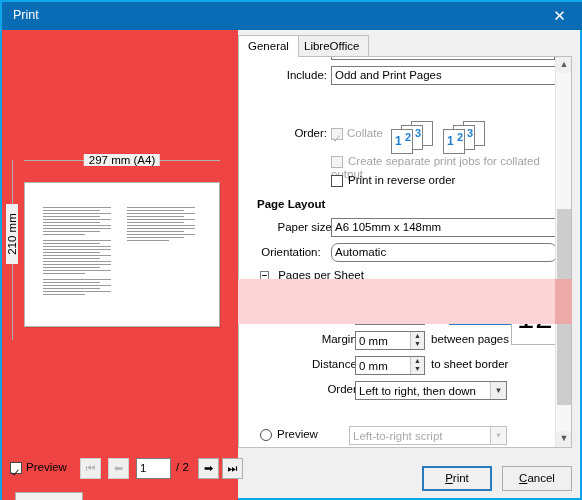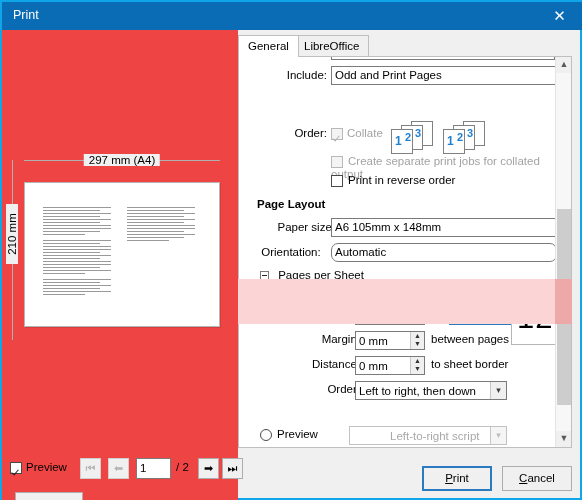--- a/index.html
+++ b/index.html
@@ -100,21 +100,21 @@
          padding:0 3px; line-height:17px; font-size:11.5px; overflow:hidden;
          white-space:nowrap; }
   .combo { position:absolute; height:19px; background:#fff; border:1px solid #7a7a7a; }
   .combo .cv { position:absolute; left:3px; top:1px; font-size:11.5px;
                line-height:16px; white-space:nowrap; }
   .combo .arrow { position:absolute; right:0; top:0; width:16px; height:17px;
                   background:#f0f0f0; border-left:1px solid #c6c6c6;
                   text-align:center; line-height:16px; font-size:9px;
                   color:#404040; }
   .combo.dis { border-color:#c2c2c2; }
-  .combo.dis .cv { color:#a9a9a9;margin-left:37px; }
+  .combo.dis .cv { color:#a9a9a9; }
   .combo.dis .arrow { color:#bdbdbd; background:#f5f5f5; }
 
   .spin { position:absolute; height:19px; background:#fff; border:1px solid #7a7a7a; }
   .spin.pinkbg { background:#fbd9d9; }
   .spin .sv { position:absolute; left:3px; top:1px; font-size:11.5px; line-height:16px; }
   .spin .btns { position:absolute; right:0; top:0; width:14px; height:17px;
                 background:#f0f0f0; border-left:1px solid #c6c6c6; }
   .spin.pinkbg .btns { background:#f6cdcd; }
   .spin .btns span { display:block; height:8px; line-height:8px; text-align:center;
                      font-size:7px; color:#333; }

